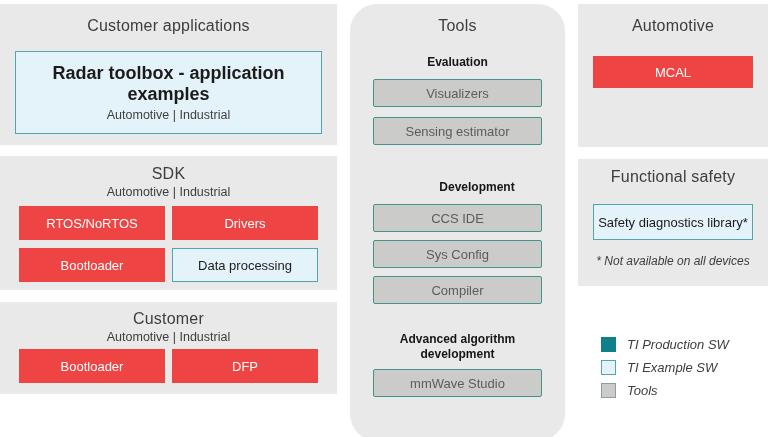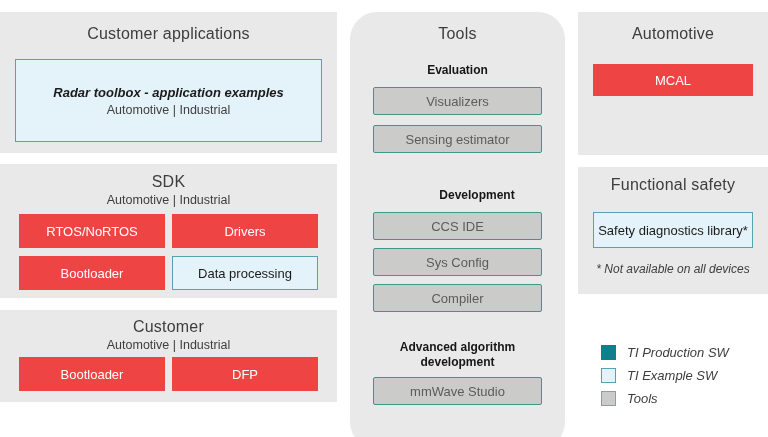--- a/index.html
+++ b/index.html
@@ -4,40 +4,40 @@
 <style>
   * { margin:0; padding:0; box-sizing:border-box; }
   html,body { width:768px; height:437px; }
   body {
     position:relative;
     background:#ffffff;
     font-family:"Liberation Sans", sans-serif;
     overflow:hidden;
     color:#3d3d3d;
   }
-  .col { position:absolute; top:12px;border-radius:27px; }
+  .col { position:absolute; top:4px;border-radius:27px; }
   .col-left  { left:0;   width:337px; }
   .col-mid   { left:350px; width:215px; height:437px; background:#e9e9e9; text-align:center; }
   .col-right { left:578px; width:190px; }
 
   .panel { background:#e9e9e9; text-align:center; }
   .heading {
     font-size:16px; font-weight:400; color:#3d3d3d;
     line-height:20px; letter-spacing:0.2px;
   }
   .sub-line { font-size:12.5px; color:#3d3d3d; line-height:16px; }
 
   
   .panel-customer { height:141px; margin-bottom:11px; padding-top:12px; }
   .radar-box {
     margin:15px 15px 0; height:83px;
     background:#e4f2f9; border:1px solid #53a4ae;
     display:flex; flex-direction:column; justify-content:center; align-items:center;
   }
-  .radar-title { font-size:13px; font-weight:700; color:#1b1b1b;font-style:italic; }
+  .radar-title { font-size:18px; font-weight:700; color:#1b1b1b; }
   .radar-sub   { font-size:12.5px; color:#3f3f3f; margin-top:3px; }
 
   .panel-sdk { height:134px; margin-bottom:12px; padding-top:8px; }
   .grid2 { display:grid; grid-template-columns:1fr 1fr; gap:8px 7px; margin:6px 19px 0; }
   .sbox {
     height:34px; display:flex; align-items:center; justify-content:center;
     font-size:13px;
   }
   .production { background:#ef4444; color:#ffffff; }
   .example    { background:#e4f2f9; border:1px solid #53a4ae; color:#1b1b1b; }

